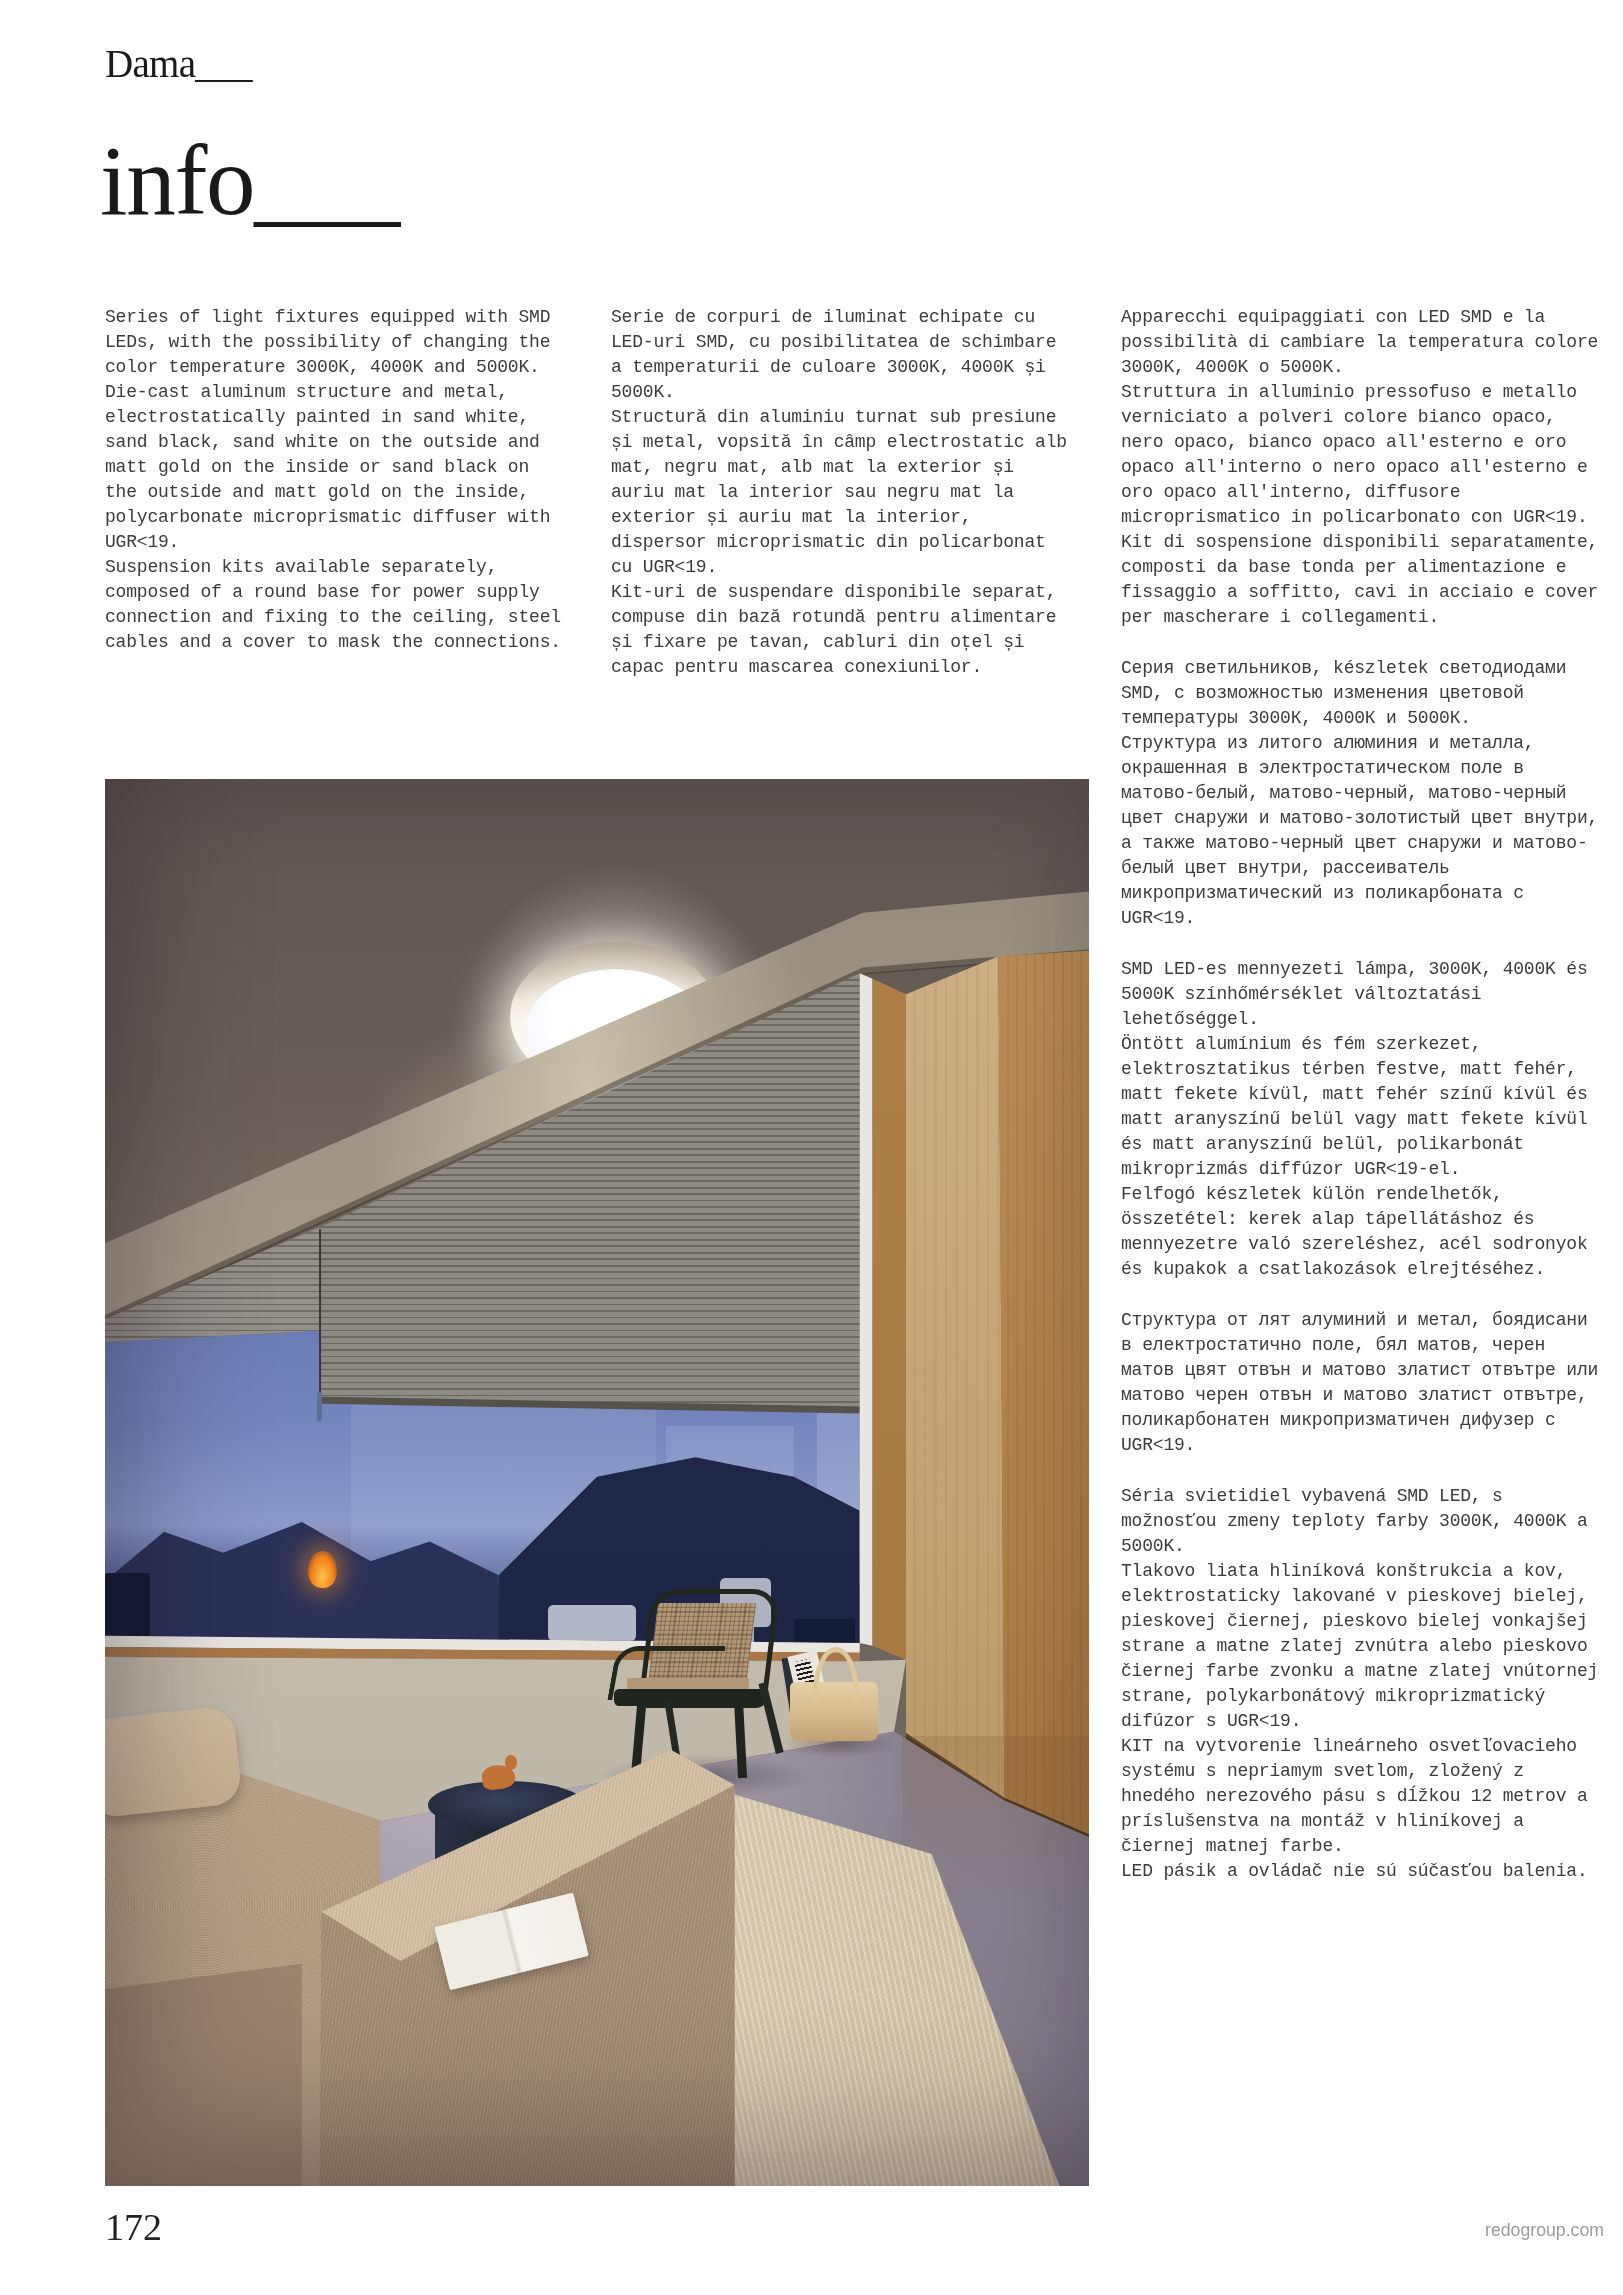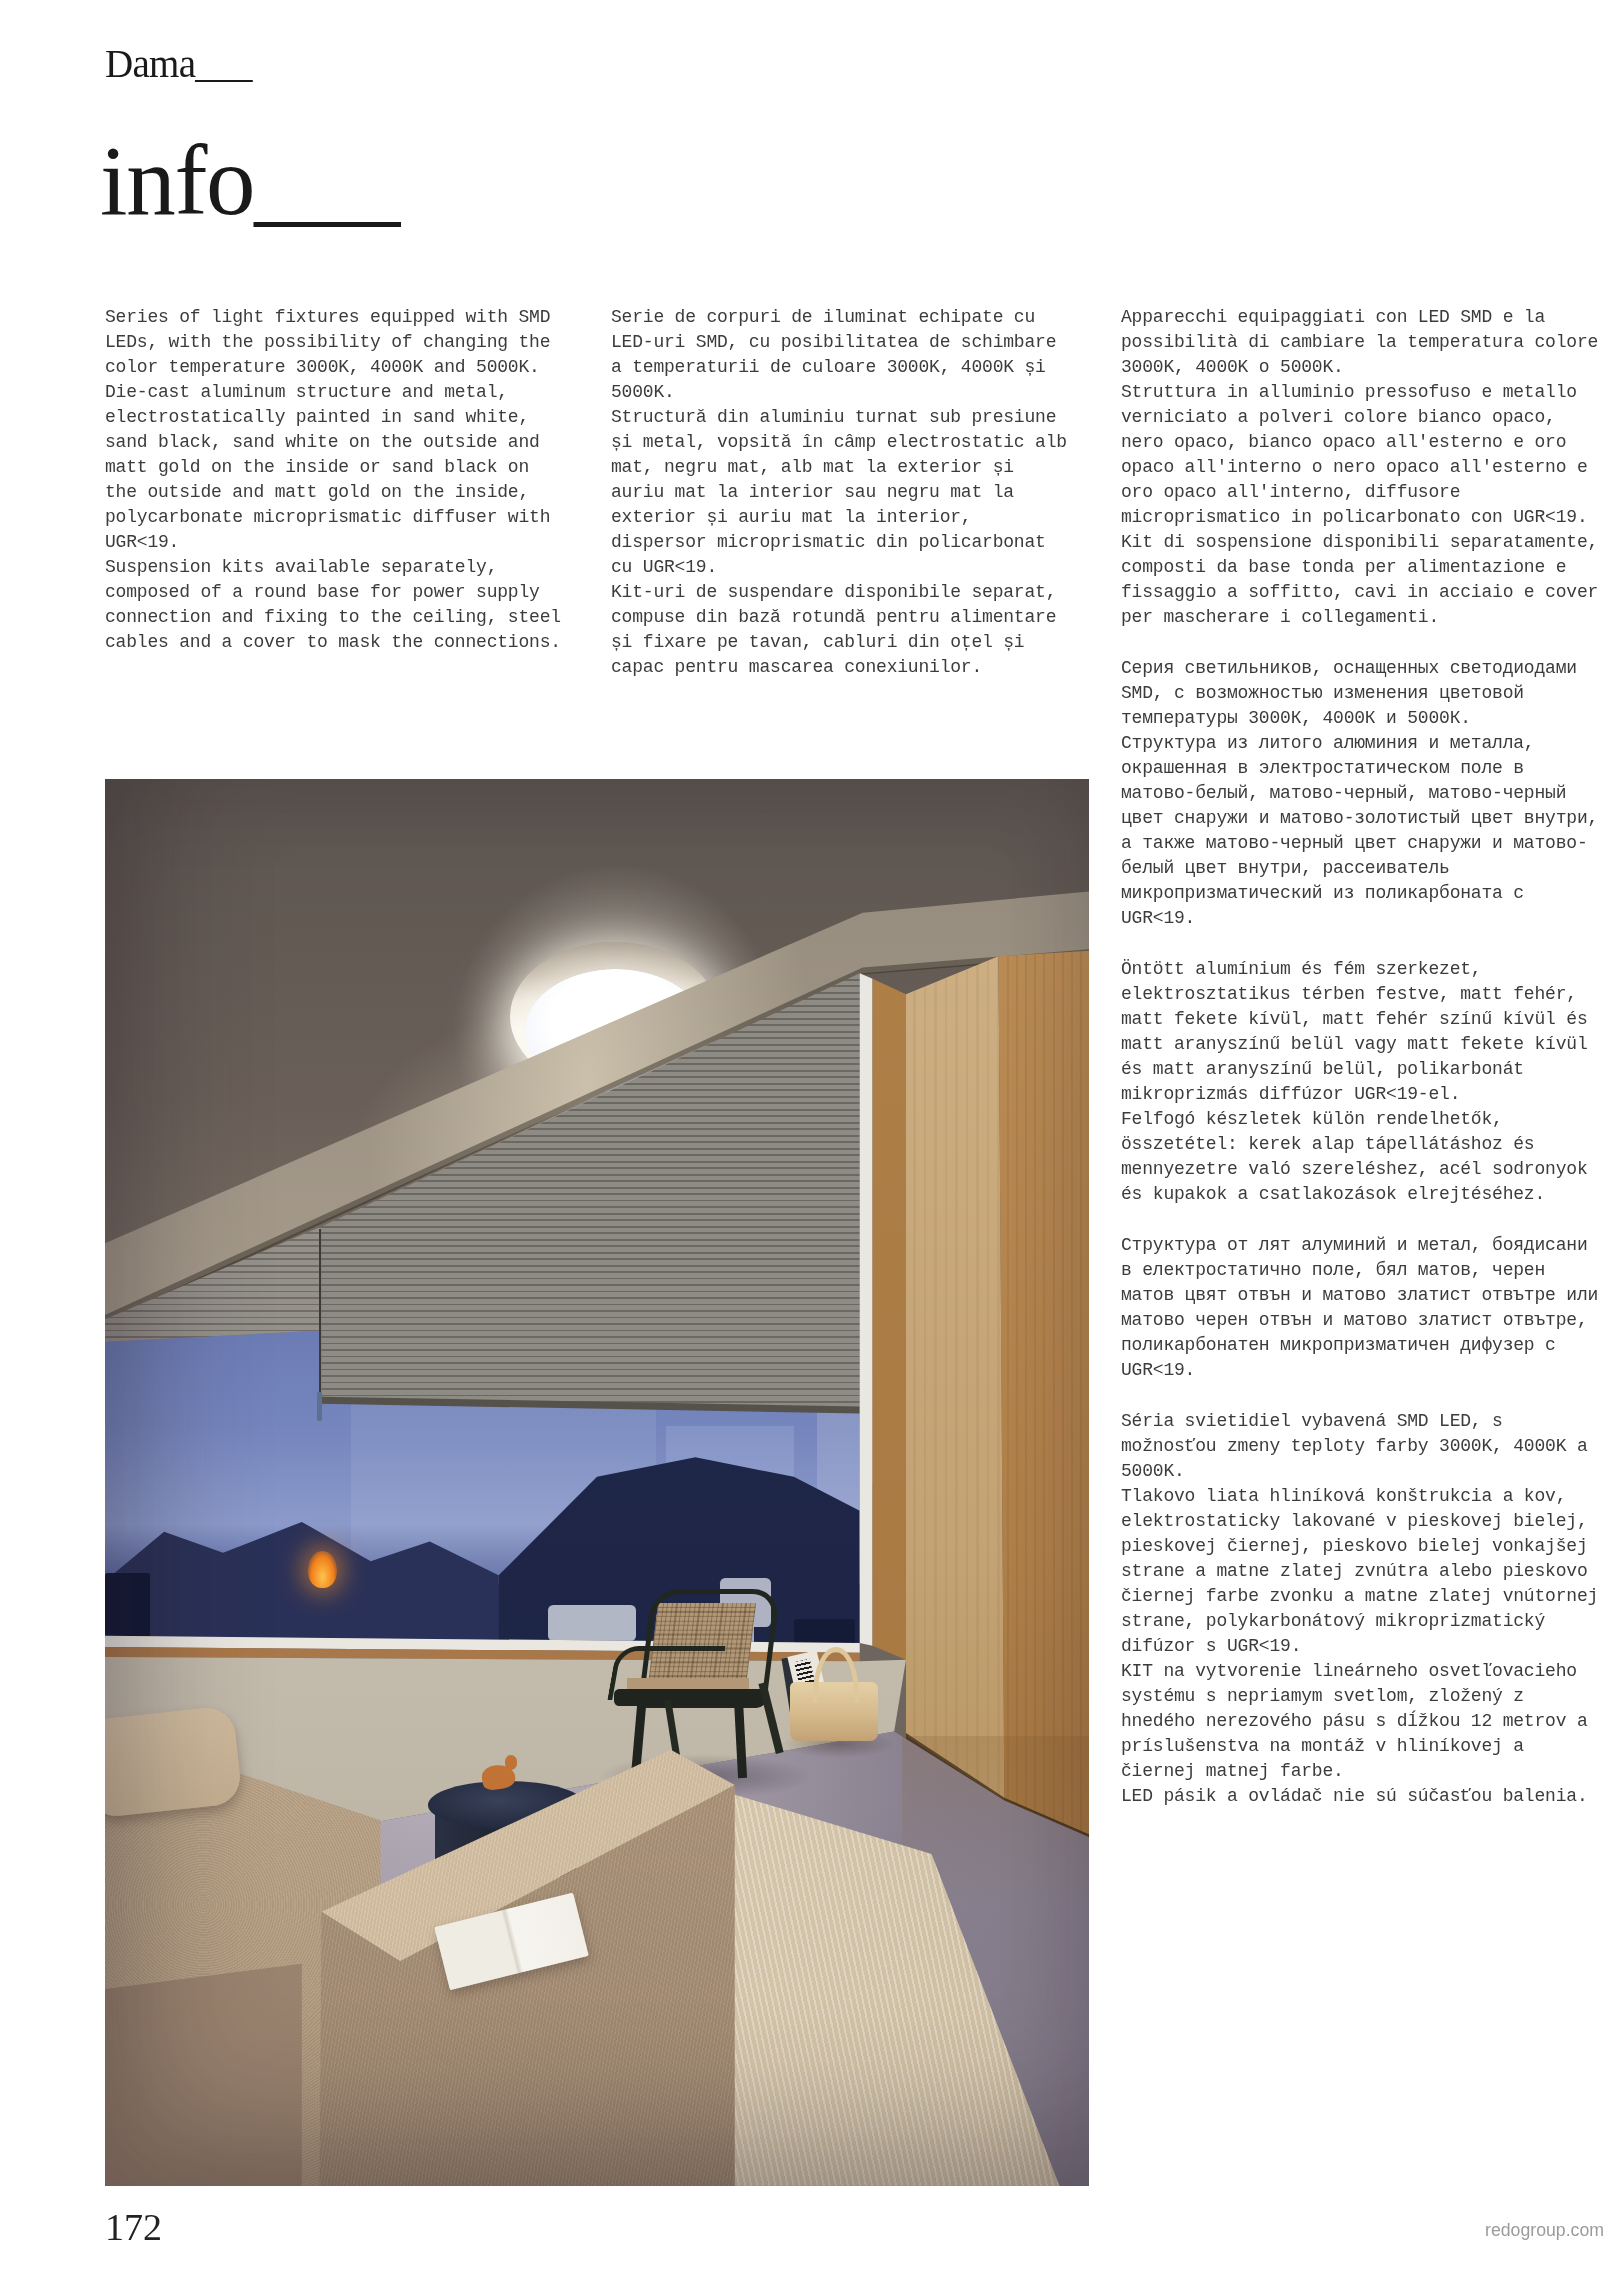--- a/index.html
+++ b/index.html
@@ -199,24 +199,25 @@
     <p>Kit-uri de suspendare disponibile separat, compuse din bază rotundă pentru alimentare și fixare pe tavan, cabluri din oțel și capac pentru mascarea conexiunilor.</p>
   </div>
 
   <div class="col col-3">
     <div class="lang-block">
       <p>Apparecchi equipaggiati con LED SMD e la possibilità di cambiare la temperatura colore 3000K, 4000K o 5000K.</p>
       <p>Struttura in alluminio pressofuso e metallo verniciato a polveri colore bianco opaco, nero opaco, bianco opaco all'esterno e oro opaco all'interno o nero opaco all'esterno e oro opaco all'interno, diffusore microprismatico in policarbonato con UGR&lt;19.</p>
       <p>Kit di sospensione disponibili separatamente, composti da base tonda per alimentazione e fissaggio a soffitto, cavi in acciaio e cover per mascherare i collegamenti.</p>
     </div>
     <div class="lang-block">
-      <p>Серия светильников, оснащенных светодиодами SMD, с возможностью изменения цветовой температуры 3000К, 4000К и 5000К.</p>
+      <p>Серия светильников, készletek светодиодами SMD, с возможностью изменения цветовой температуры 3000К, 4000К и 5000К.</p>
       <p>Структура из литого алюминия и металла, окрашенная в электростатическом поле в матово-белый, матово-черный, матово-черный цвет снаружи и матово-золотистый цвет внутри, а также матово-черный цвет снаружи и матово-белый цвет внутри, рассеиватель микропризматический из поликарбоната с UGR&lt;19.</p>
     </div>
     <div class="lang-block">
+      <p>SMD LED-es mennyezeti lámpa, 3000K, 4000K és 5000K színhőmérséklet változtatási lehetőséggel.</p>
       <p>Öntött alumínium és fém szerkezet, elektrosztatikus térben festve, matt fehér, matt fekete kívül, matt fehér színű kívül és matt aranyszínű belül vagy matt fekete kívül és matt aranyszínű belül, polikarbonát mikroprizmás diffúzor UGR&lt;19-el.</p>
       <p>Felfogó készletek külön rendelhetők, összetétel: kerek alap tápellátáshoz és mennyezetre való szereléshez, acél sodronyok és kupakok a csatlakozások elrejtéséhez.</p>
     </div>
     <div class="lang-block">
       <p>Структура от лят алуминий и метал, боядисани в електростатично поле, бял матов, черен матов цвят отвън и матово златист отвътре или матово черен отвън и матово златист отвътре, поликарбонатен микропризматичен дифузер с UGR&lt;19.</p>
     </div>
     <div class="lang-block">
       <p>Séria svietidiel vybavená SMD LED, s možnosťou zmeny teploty farby 3000K, 4000K a 5000K.</p>
       <p>Tlakovo liata hliníková konštrukcia a kov, elektrostaticky lakované v pieskovej bielej, pieskovej čiernej, pieskovo bielej vonkajšej strane a matne zlatej zvnútra alebo pieskovo čiernej farbe zvonku a matne zlatej vnútornej strane, polykarbonátový mikroprizmatický difúzor s UGR&lt;19.</p>
       <p>KIT na vytvorenie lineárneho osvetľovacieho systému s nepriamym svetlom, zložený z hnedého nerezového pásu s dĺžkou 12 metrov a príslušenstva na montáž v hliníkovej a čiernej matnej farbe.</p>

